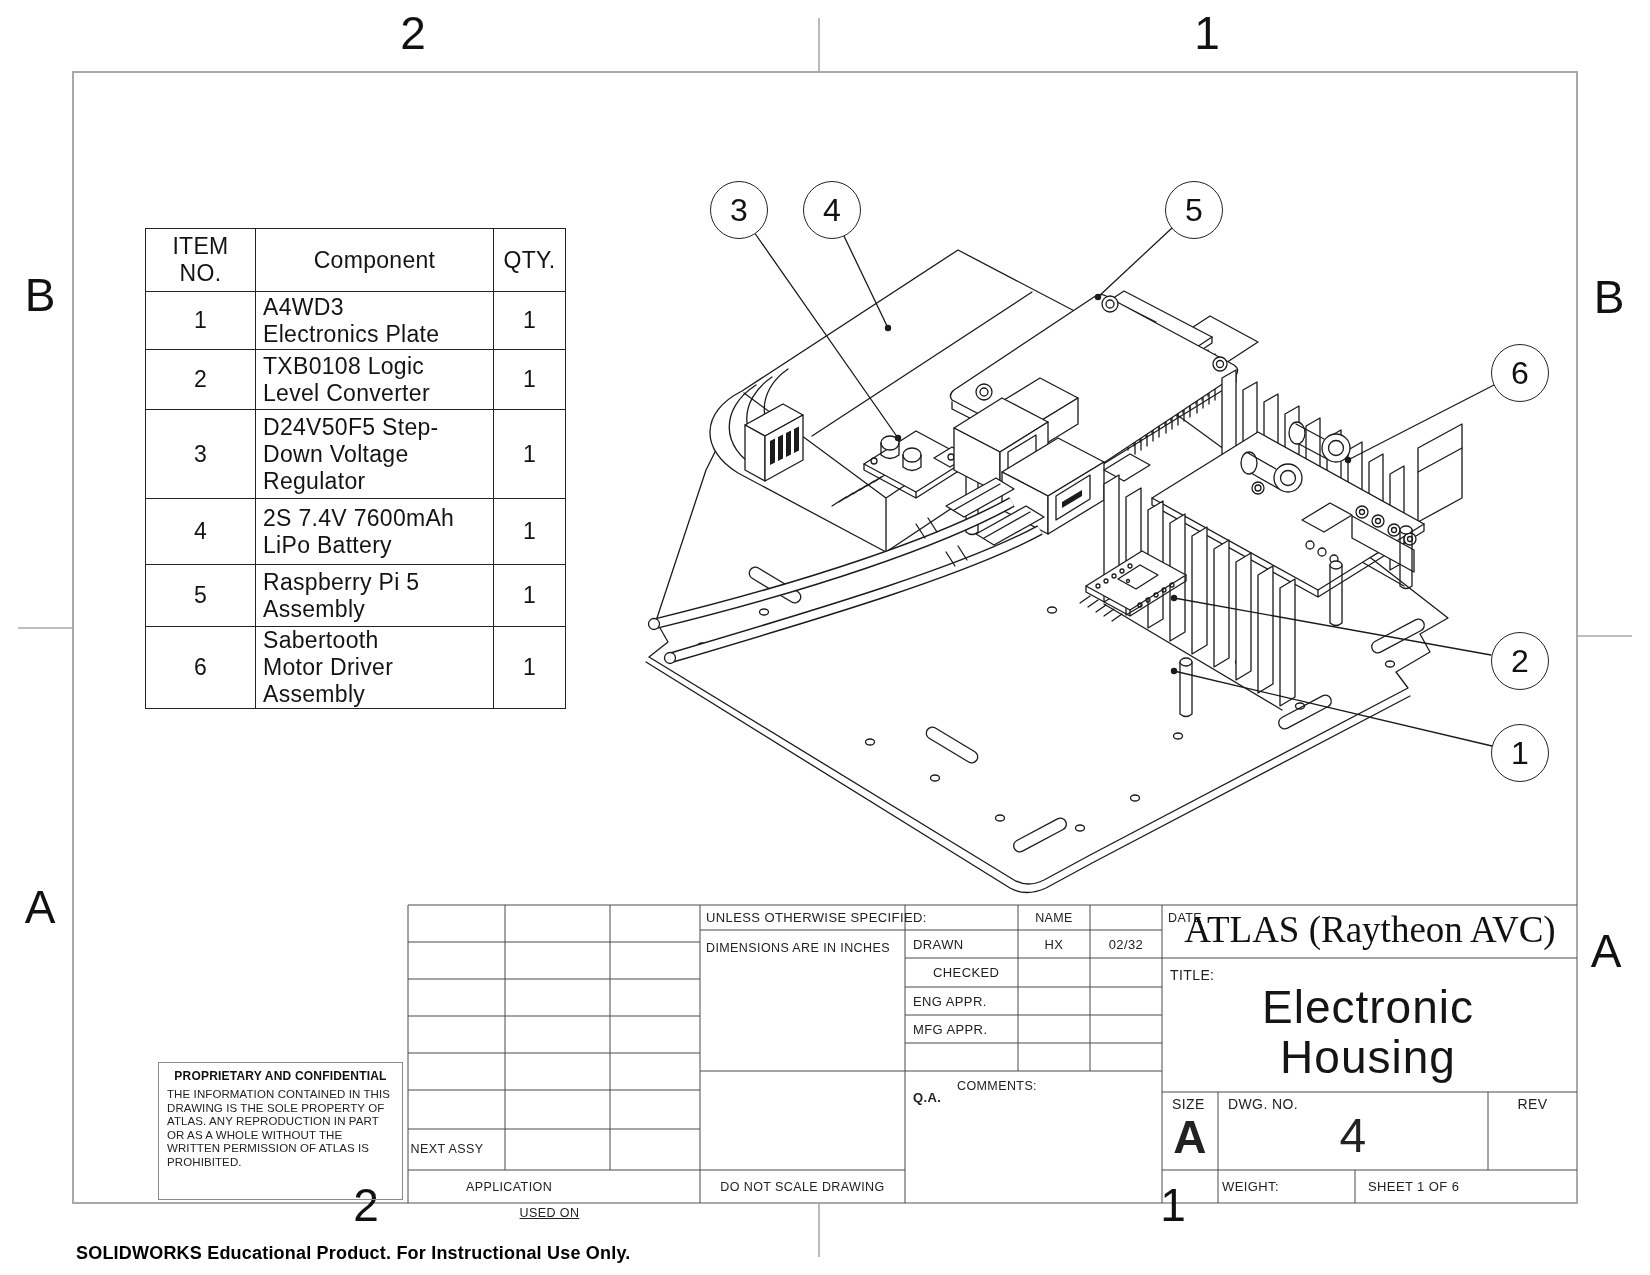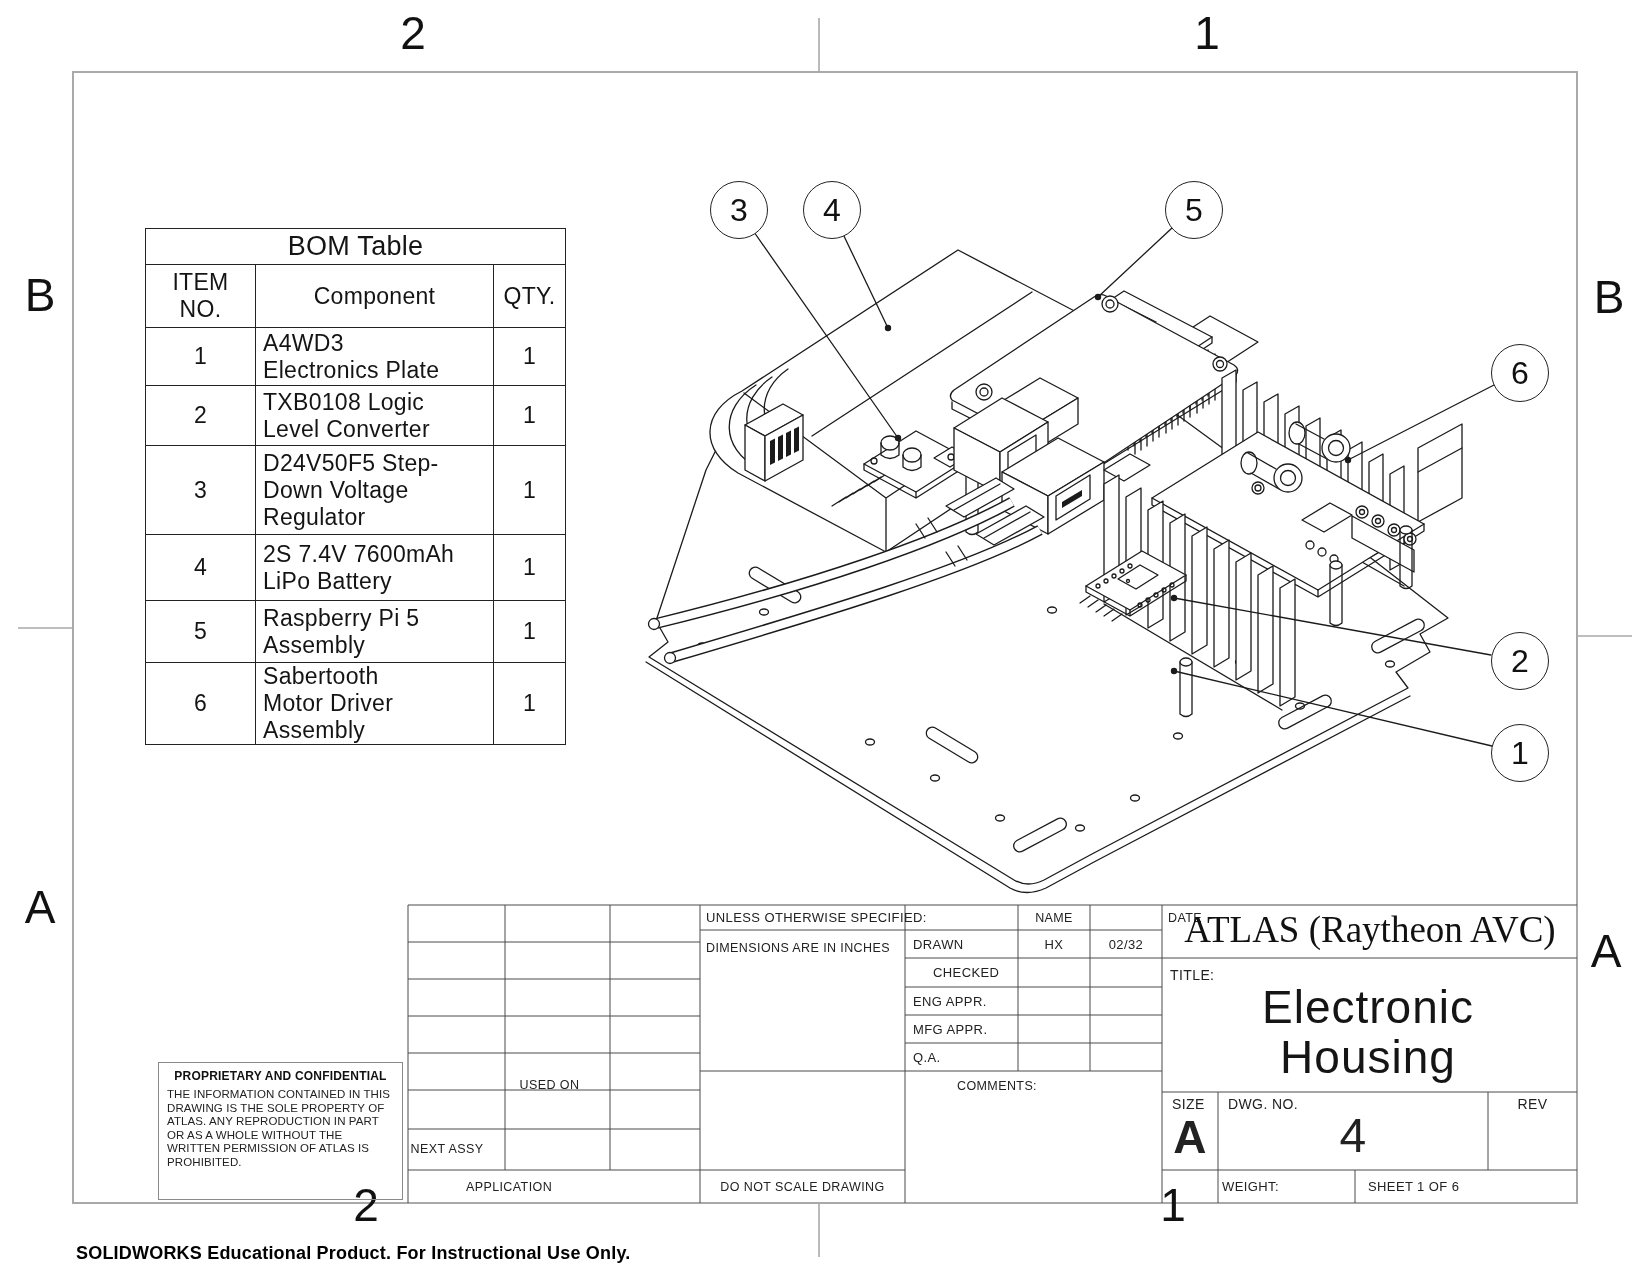--- a/index.html
+++ b/index.html
@@ -271,23 +271,20 @@
   <div class="balloon" style="left:1491px;top:632px;">2</div>
   <div class="balloon" style="left:1491px;top:724px;">1</div>
 
   <table class="bom">
     <colgroup>
         <col style="width:110px">
         <col style="width:238px">
         <col style="width:72px">
       </colgroup>
     <tbody>
-        <tr>
-          <th class="cap" colspan="3">BOM Table</th>
-        </tr>
     <tr class="hd" style="height:62px">
       <th class="hd pre">ITEM
 NO.</th>
       <th class="hd">Component</th>
       <th class="hd">QTY.</th>
     </tr>
     <tr style="height:58px">
       <td class="item">1</td>
       <td class="comp pre">A4WD3
 Electronics Plate</td>
@@ -332,38 +329,38 @@
   <div class="tb lab12" style="left:706px;top:941px;">DIMENSIONS ARE IN INCHES</div>
   <div class="tb lab12 ctr" style="left:1018px;top:911px;width:72px;">NAME</div>
   <div class="tb lab12 ctr" style="left:1147px;top:911px;width:76px;">DATE</div>
 
   <div class="tb lab13" style="left:913px;top:937px;">DRAWN</div>
   <div class="tb lab13 ctr" style="left:1018px;top:937px;width:72px;">HX</div>
   <div class="tb lab13 ctr" style="left:1090px;top:937px;width:72px;">02/32</div>
   <div class="tb lab13" style="left:913px;top:965px;margin-left:20px;">CHECKED</div>
   <div class="tb lab13" style="left:913px;top:994px;">ENG APPR.</div>
   <div class="tb lab13" style="left:913px;top:1022px;">MFG APPR.</div>
-  <div class="tb lab13" style="left:913px;top:1050px;">Q.A.</div>
+  <div class="tb lab13" style="left:913px;top:1090px;font-weight:bold;">Q.A.</div>
   <div class="tb lab12" style="left:957px;top:1079px;">COMMENTS:</div>
 
   <div class="company">ATLAS (Raytheon AVC)</div>
   <div class="tb lab14" style="left:1170px;top:967px;">TITLE:</div>
   <div class="bigtitle pre">Electronic
 Housing</div>
 
   <div class="tb lab14" style="left:1172px;top:1096px;">SIZE</div>
   <div class="tb ctr" style="left:1162px;top:1110px;width:56px;font-size:46px;font-weight:700;">A</div>
   <div class="tb lab14" style="left:1228px;top:1096px;">DWG.  NO.</div>
   <div class="tb ctr" style="left:1218px;top:1108px;width:270px;font-size:48px;">4</div>
   <div class="tb lab14 ctr" style="left:1488px;top:1096px;width:89px;">REV</div>
   <div class="tb lab13" style="left:1222px;top:1179px;">WEIGHT:</div>
   <div class="tb lab13" style="left:1368px;top:1179px;">SHEET 1 OF 6</div>
 
   <div class="tb lab12 ctr" style="left:408px;top:1142px;width:78px;">NEXT ASSY</div>
-  <div class="tb lab12 ctr" style="left:505px;top:1078px;width:89px;">USED ON</div>
+  <div class="tb lab12 ctr" style="left:505px;top:1206px;width:89px;text-decoration:underline;">USED ON</div>
   <div class="tb lab12 ctr" style="left:408px;top:1180px;width:202px;">APPLICATION</div>
   <div class="tb lab12 ctr" style="left:700px;top:1180px;width:205px;">DO NOT SCALE DRAWING</div>
 
   <div class="prop">
     <div class="pt">PROPRIETARY AND CONFIDENTIAL</div>
     <div class="pb">THE INFORMATION CONTAINED IN THIS DRAWING IS THE SOLE PROPERTY OF ATLAS. ANY REPRODUCTION IN PART OR AS A WHOLE WITHOUT THE WRITTEN PERMISSION OF ATLAS IS PROHIBITED.</div>
   </div>
 
   <div class="footer">SOLIDWORKS Educational Product. For Instructional Use Only.</div>
 

